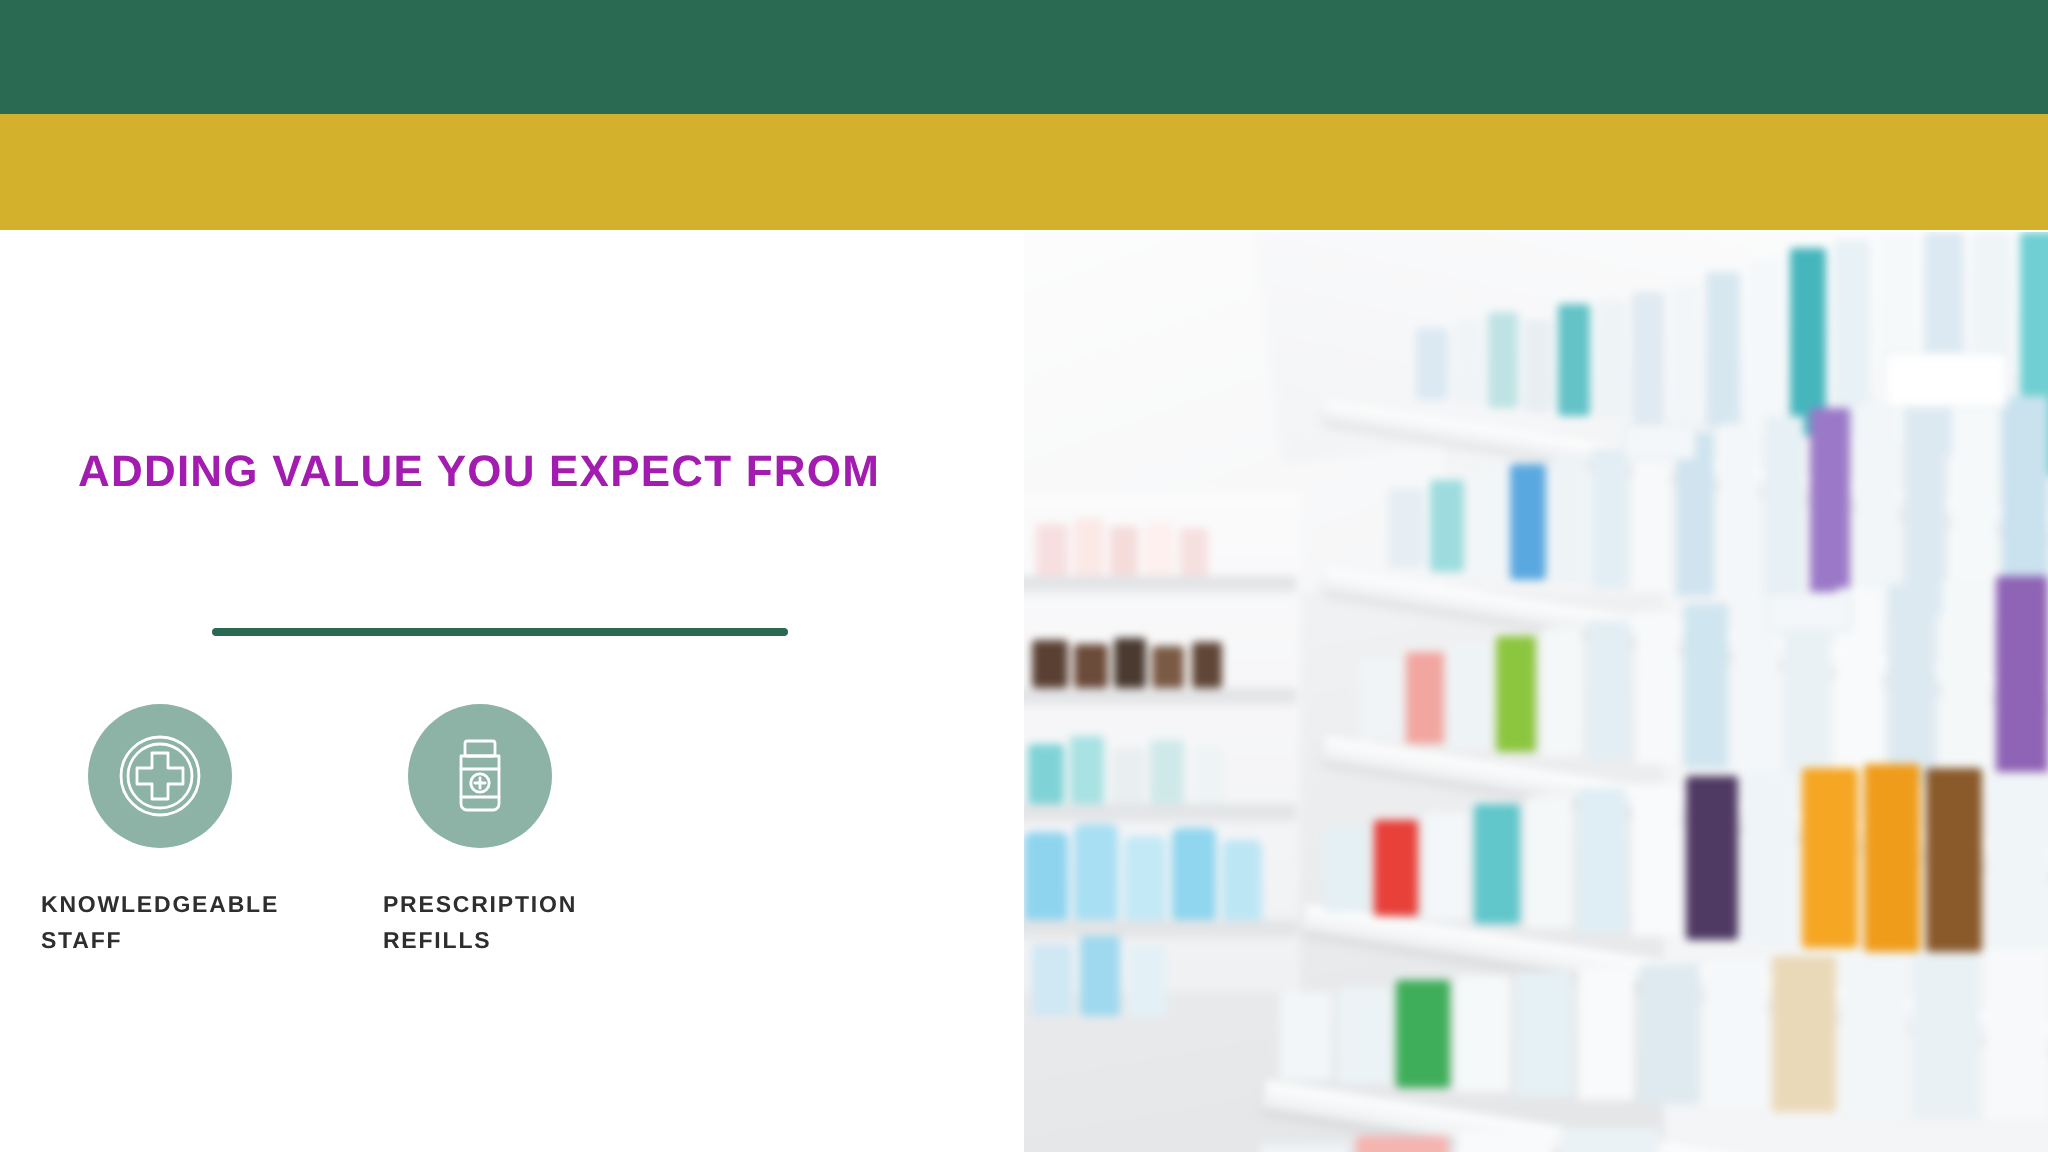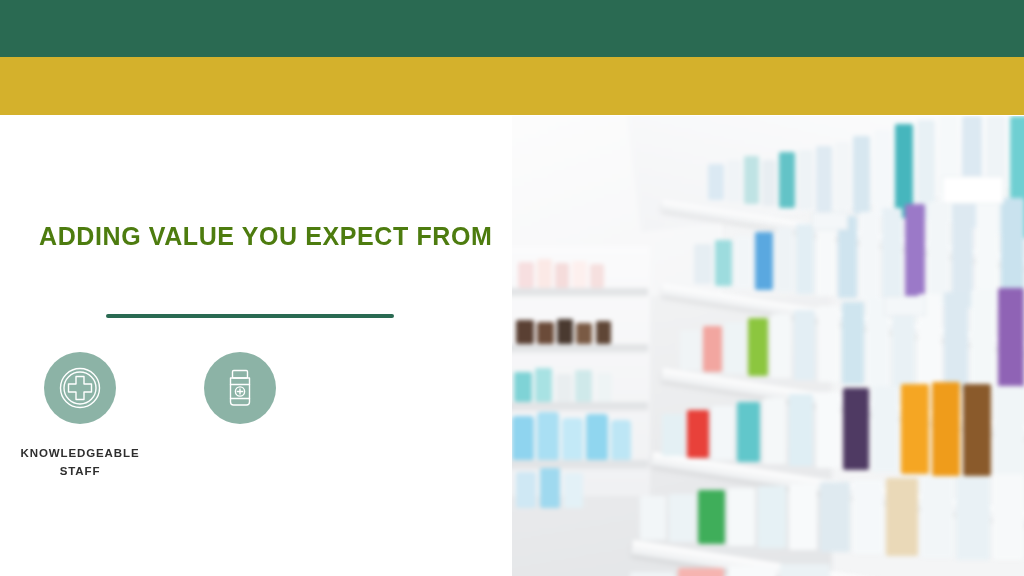--- a/index.html
+++ b/index.html
@@ -86,25 +86,25 @@
   }
   
   .pb { border-radius: 2px; }
 
   
   .headline {
     position: absolute;
     left: 39px;
     top: 221px;
     width: 440px;
-    font-size: 25px;
+    font-size: 22px;
     line-height: 30px;
     font-weight: 700;
     letter-spacing: 0.6px;
-    color: #4d7c0f;
+    color: #a21caf;
     text-transform: uppercase;
     font-stretch: condensed;
     white-space: nowrap;
   }
   .headline-sub {
     position: absolute;
     left: 39px;
     top: 259px;
     width: 440px;
     font-size: 26px;
@@ -150,21 +150,21 @@
     align-items: center;
     justify-content: center;
   }
   .feature-label {
     margin-top: 20px;
     font-size: 11.5px;
     line-height: 18px;
     font-weight: 700;
     letter-spacing: 0.9px;
     color: #2e2e2e;
-    text-align: center;
+    text-align: left;
     text-transform: uppercase;
     white-space: pre-line;
   }
   .feature-icon svg { display: block; }
 </style>
 </head>
 <body>
 
 <div id="slide">
 
@@ -335,17 +335,19 @@
 
             <path d="M12.5 18.5h19"></path>
             <path d="M12.5 32.5h19"></path>
 
             <circle cx="22" cy="25.5" r="4.6"></circle>
             <path d="M22 22.9v5.2"></path>
             <path d="M19.4 25.5h5.2"></path>
           </svg>
         </span>
       </div>
+      <div class="feature-label">Prescription
+Refills</div>
     </div>
 
   </div>
 
 </div>
 
 </body></html>

